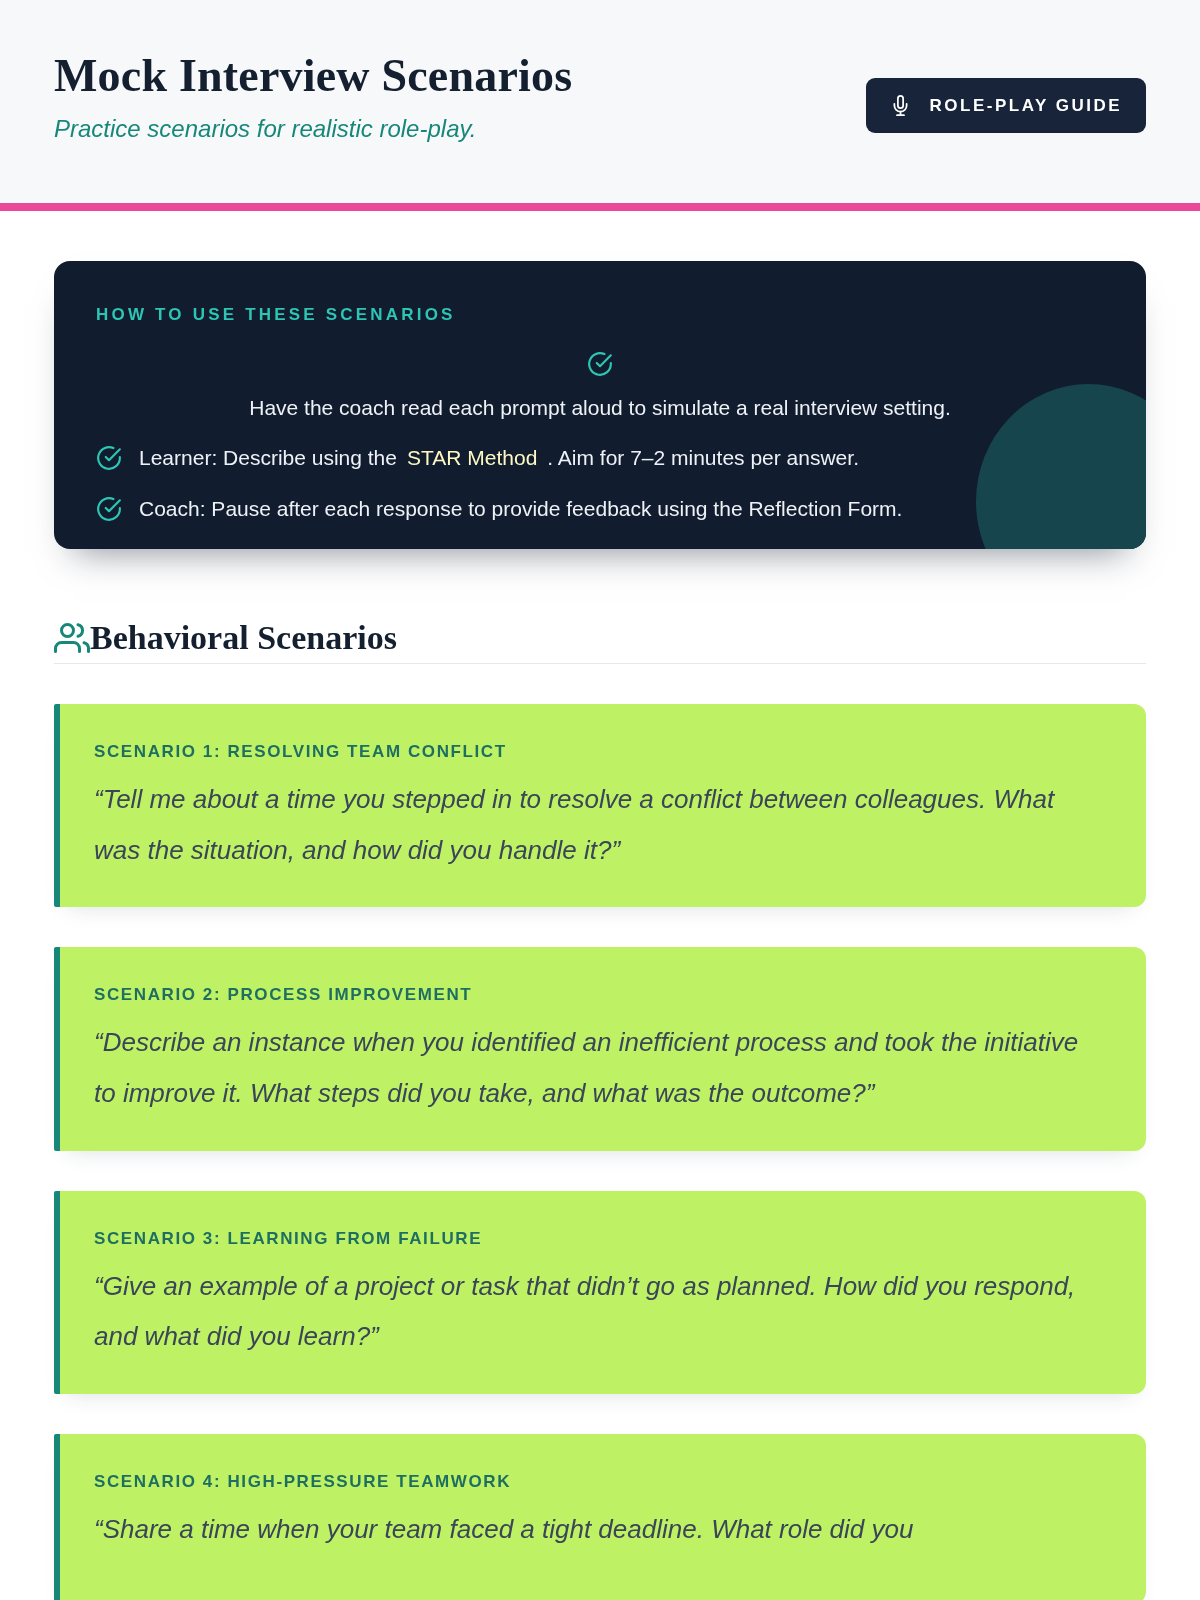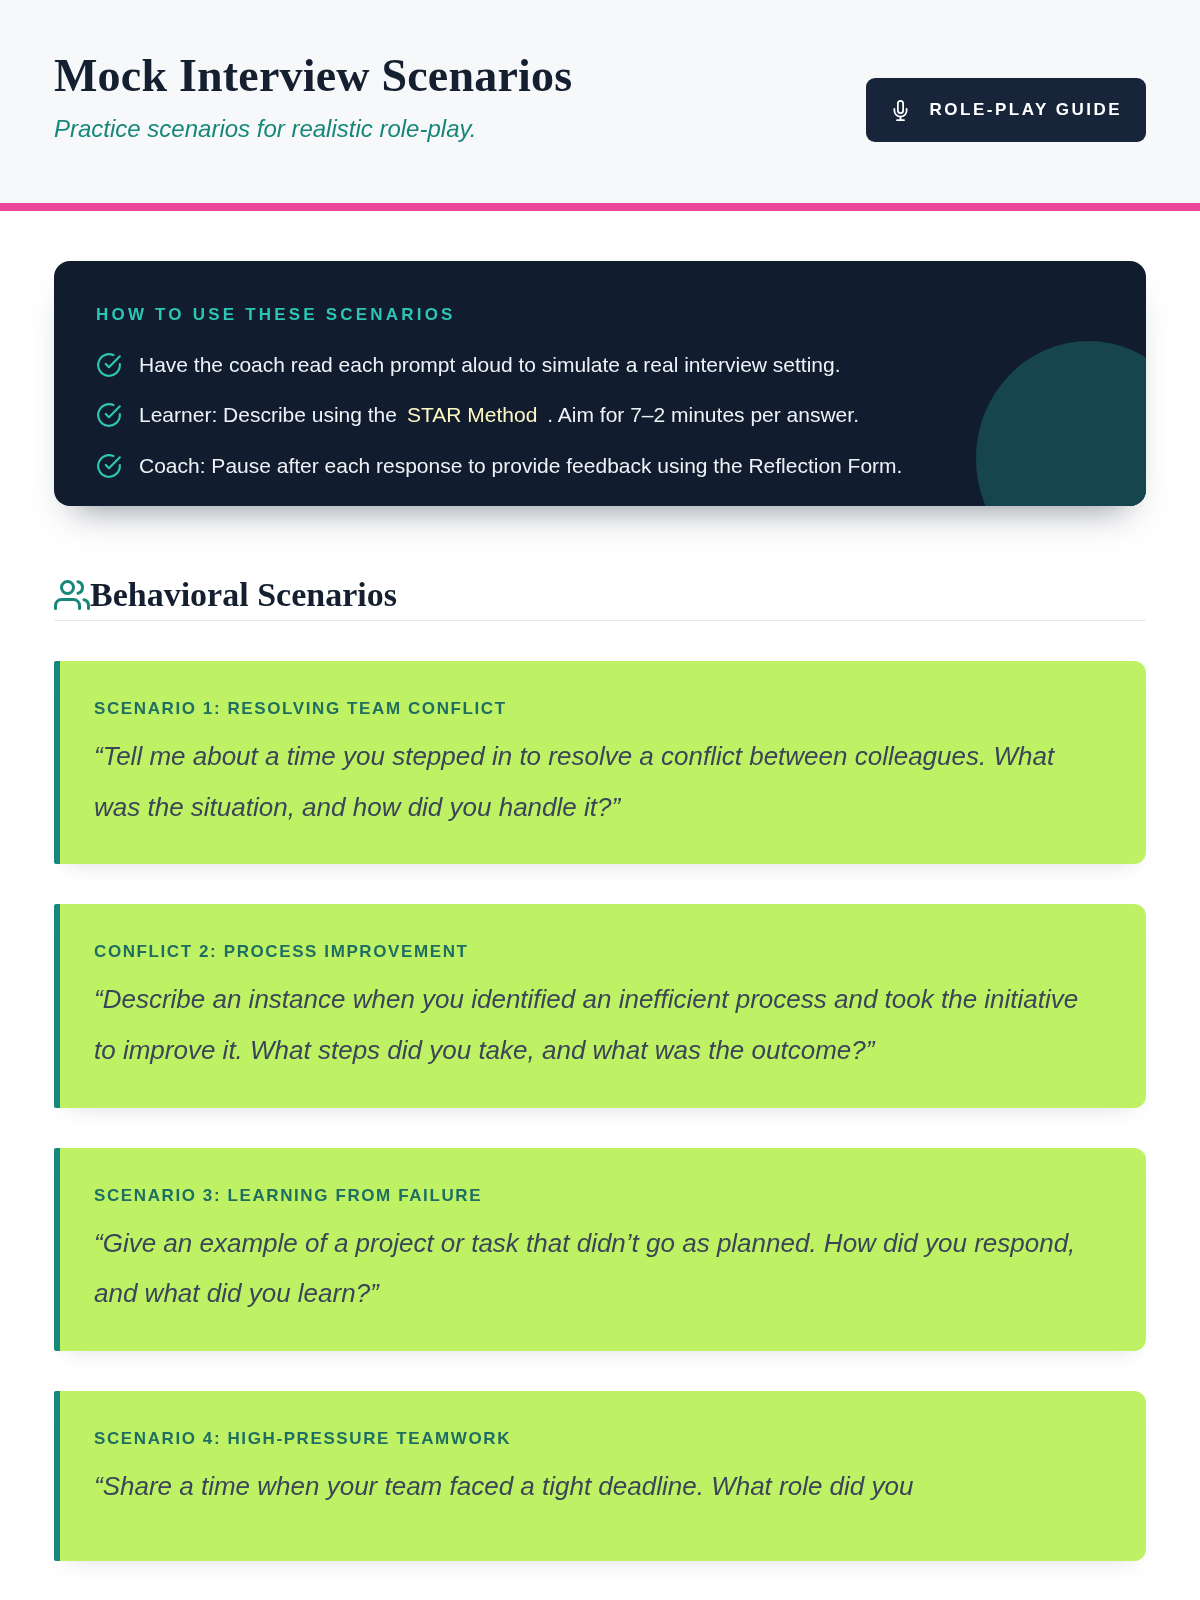--- a/index.html
+++ b/index.html
@@ -36,21 +36,21 @@
     font-style: italic;
     font-size: 24px;
     color: #17877a;
   }
   .badge {
     margin-top: 28px;
     background: #18243a;
     color: #ffffff;
     border: none;
     border-radius: 9px;
-    height: 64px;
+    height: 55px;
     padding: 0 24px;
     display: flex;
     align-items: center;
     gap: 19px;
     font-family: "Liberation Sans", sans-serif;
     font-weight: bold;
     font-size: 17px;
     letter-spacing: 2.5px;
     cursor: pointer;
     flex: 0 0 auto;
@@ -95,21 +95,21 @@
   }
   .howto-item {
     display: flex;
     align-items: center;
     gap: 17px;
     color: #eef2f7;
     font-size: 21px;
     line-height: 1.35;
     margin-top: 22px;
   }
-  .howto-item:first-child { margin-top: 0; }
+  .howto-item:first-child { margin-top: 0; flex-direction: column; }
   .howto-item .check-icon { flex: 0 0 auto; display: flex; }
   .star-strong { font-weight: normal; margin: 0 10px; color: #fef9c3; text-align: right; }
   .star-strong:empty { margin: 0; }
 
   
   .section-heading {
     margin-top: 70px;
     display: flex;
     align-items: center;
     padding-bottom: 6px;
@@ -217,21 +217,21 @@
     </span>
     <h2 class="section-title">Behavioral Scenarios</h2>
   </div>
 
   <section class="scenario-card">
     <h3 class="scenario-label">SCENARIO 1: RESOLVING TEAM CONFLICT</h3>
     <p class="scenario-quote">“Tell me about a time you stepped in to resolve a conflict between colleagues. What was the situation, and how did you handle it?”</p>
   </section>
 
   <section class="scenario-card">
-    <h3 class="scenario-label">CONFLICT 2: PROCESS IMPROVEMENT</h3>
+    <h3 class="scenario-label">SCENARIO 2: PROCESS IMPROVEMENT</h3>
     <p class="scenario-quote">“Describe an instance when you identified an inefficient process and took the initiative to improve it. What steps did you take, and what was the outcome?”</p>
   </section>
 
   <section class="scenario-card">
     <h3 class="scenario-label">SCENARIO 3: LEARNING FROM FAILURE</h3>
     <p class="scenario-quote">“Give an example of a project or task that didn’t go as planned. How did you respond, and what did you learn?”</p>
   </section>
 
   <section class="scenario-card" style="min-height:170px;">
     <h3 class="scenario-label">SCENARIO 4: HIGH-PRESSURE TEAMWORK</h3>

